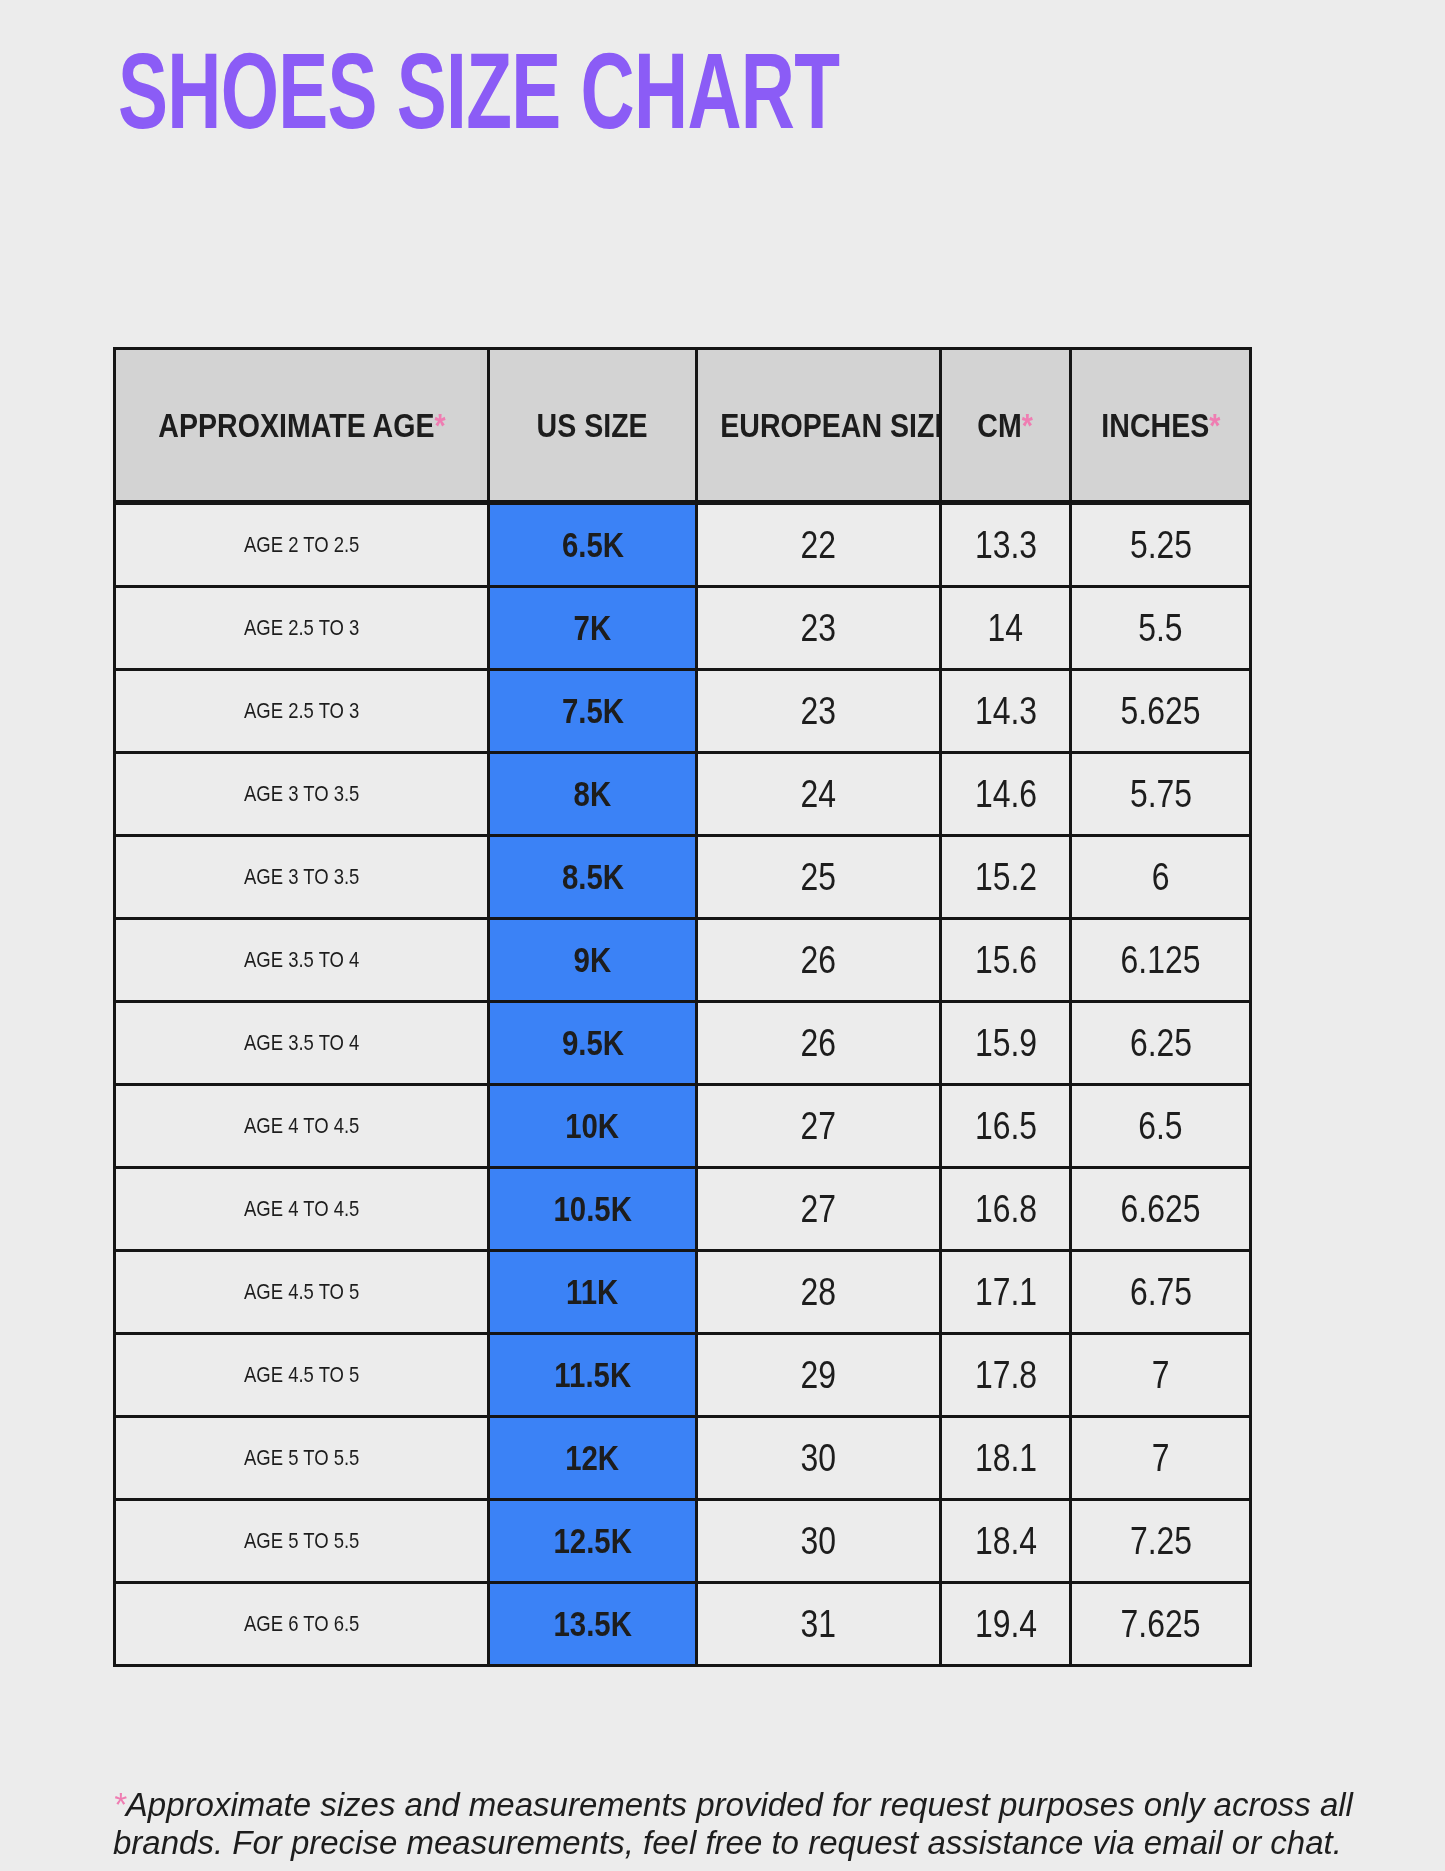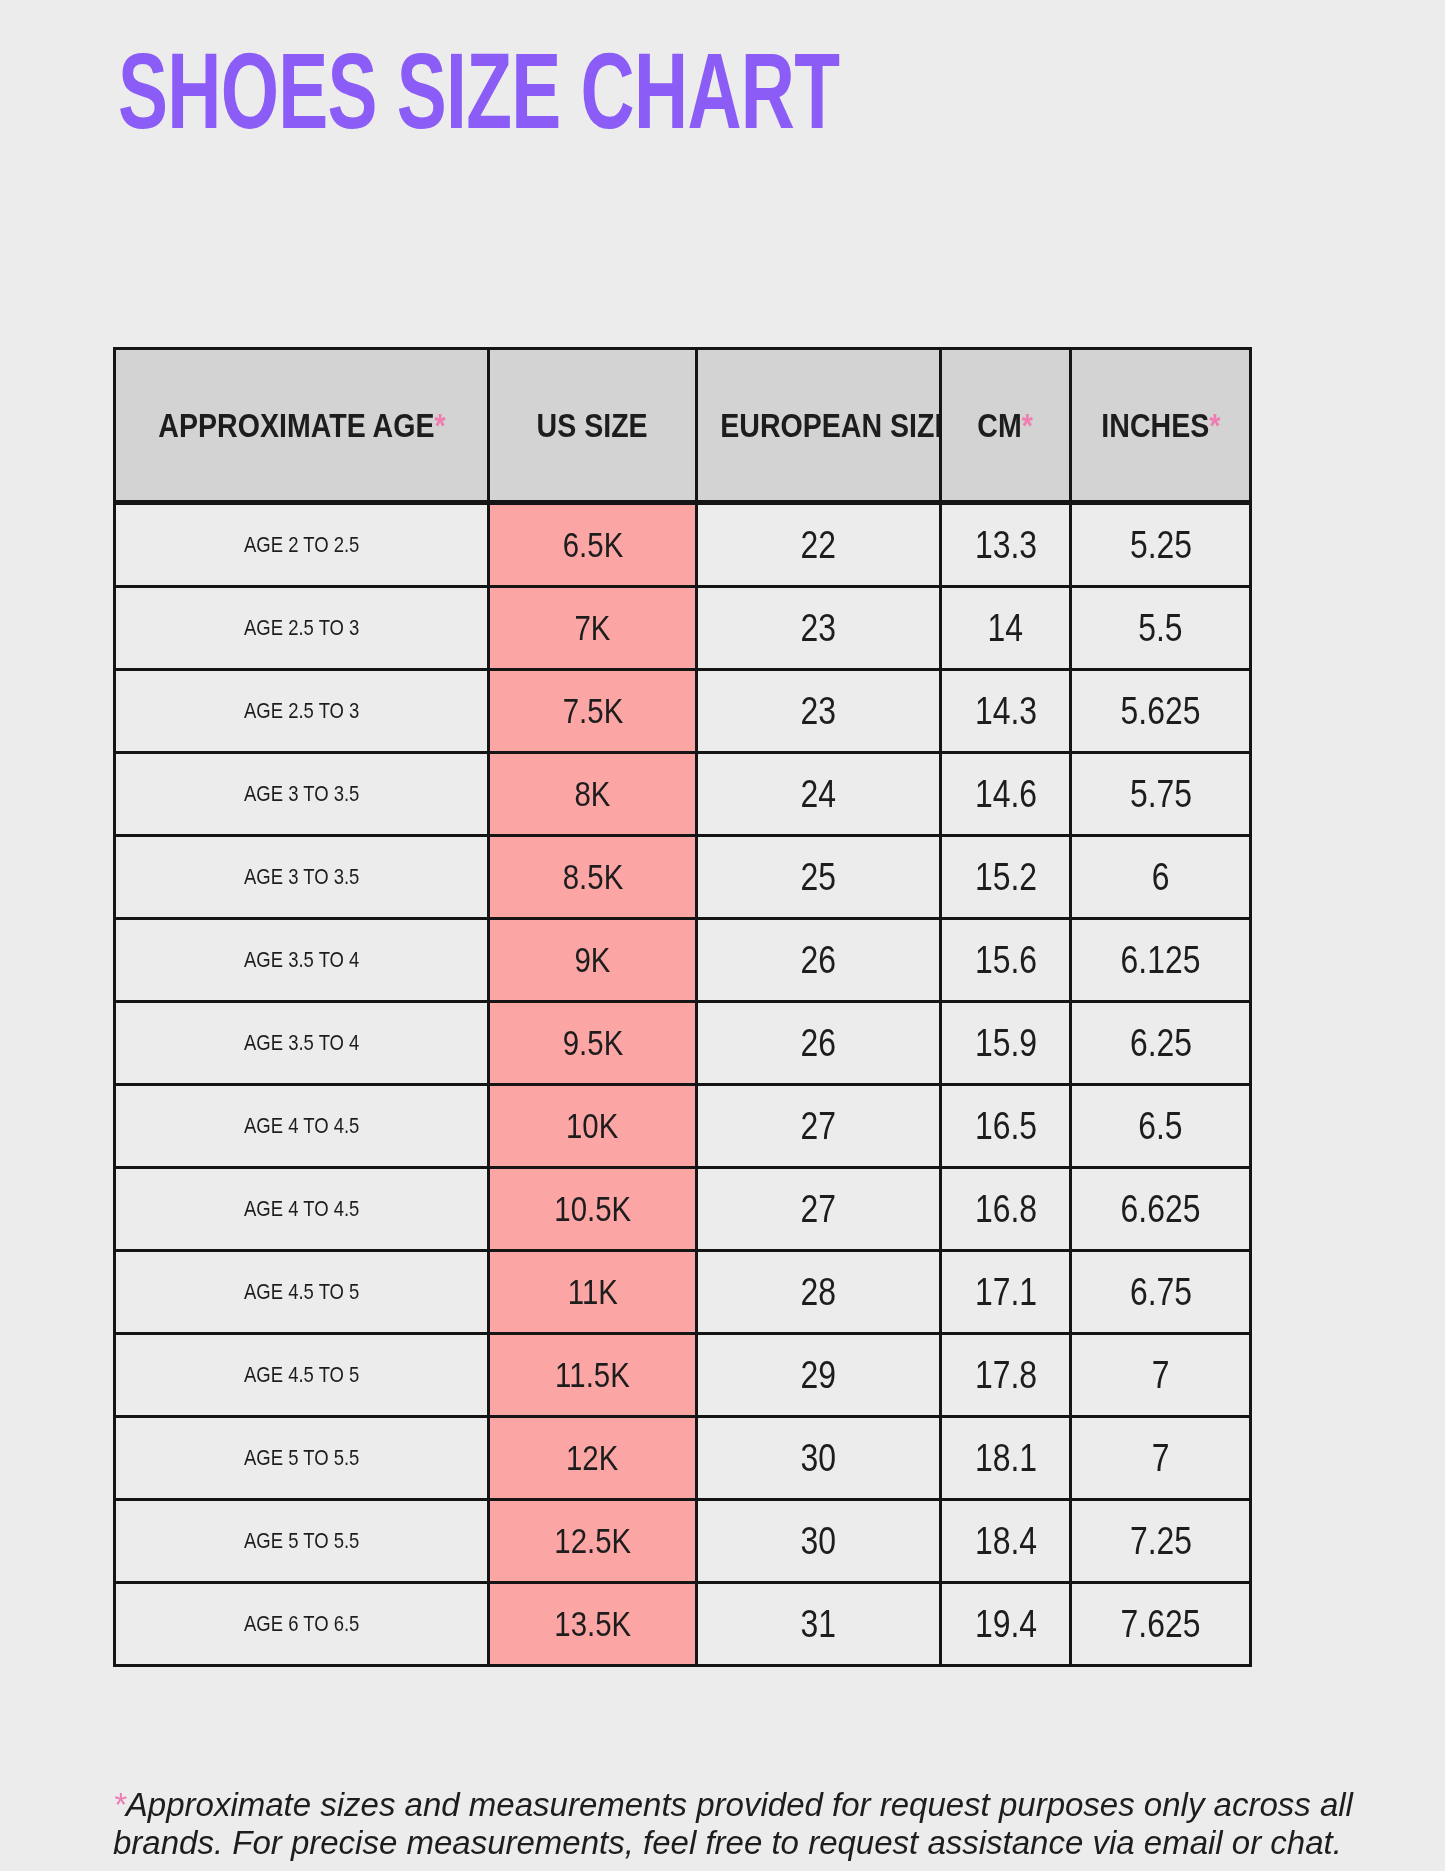--- a/index.html
+++ b/index.html
@@ -48,22 +48,22 @@
     border-bottom-width:5px;
   }
   .size-chart tbody td {
     background:#ececec;
     height:80px;
     font-size:38px;
     font-weight:normal;
   }
   .size-chart tbody td.age-cell { font-size:22px; }
   .size-chart tbody td.us-cell {
-    background:#fca5a5;
-    font-weight:normal;
+    background:#3b82f6;
+    font-weight:bold;
     font-size:35px;
   }
   .cellx { display:inline-block; transform:scaleX(0.84); transform-origin:center; white-space:nowrap; }
   .ast { color:#ef7db2; }
 
   
   .footnote {
     position:absolute; left:113px; top:1786px;
     font-style:italic;
     font-size:33px;

